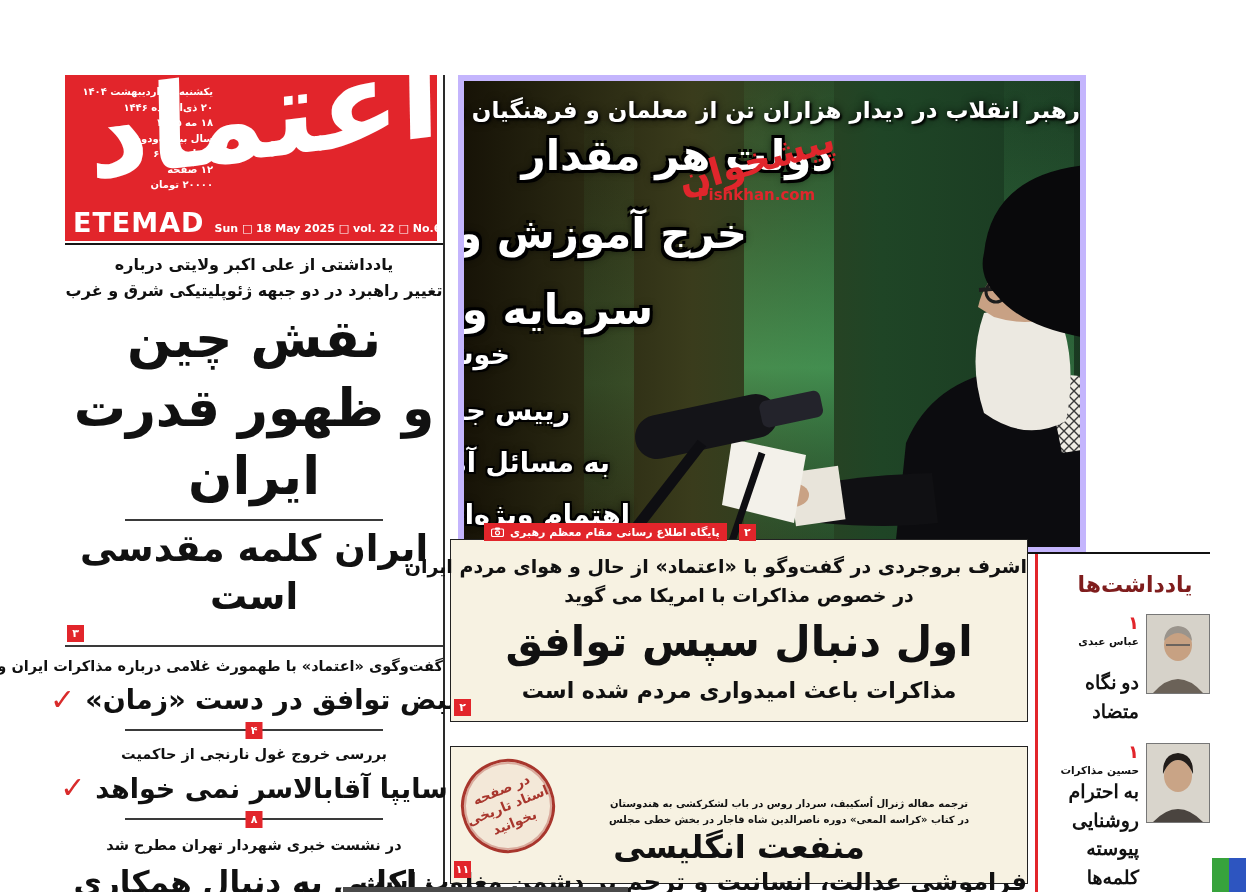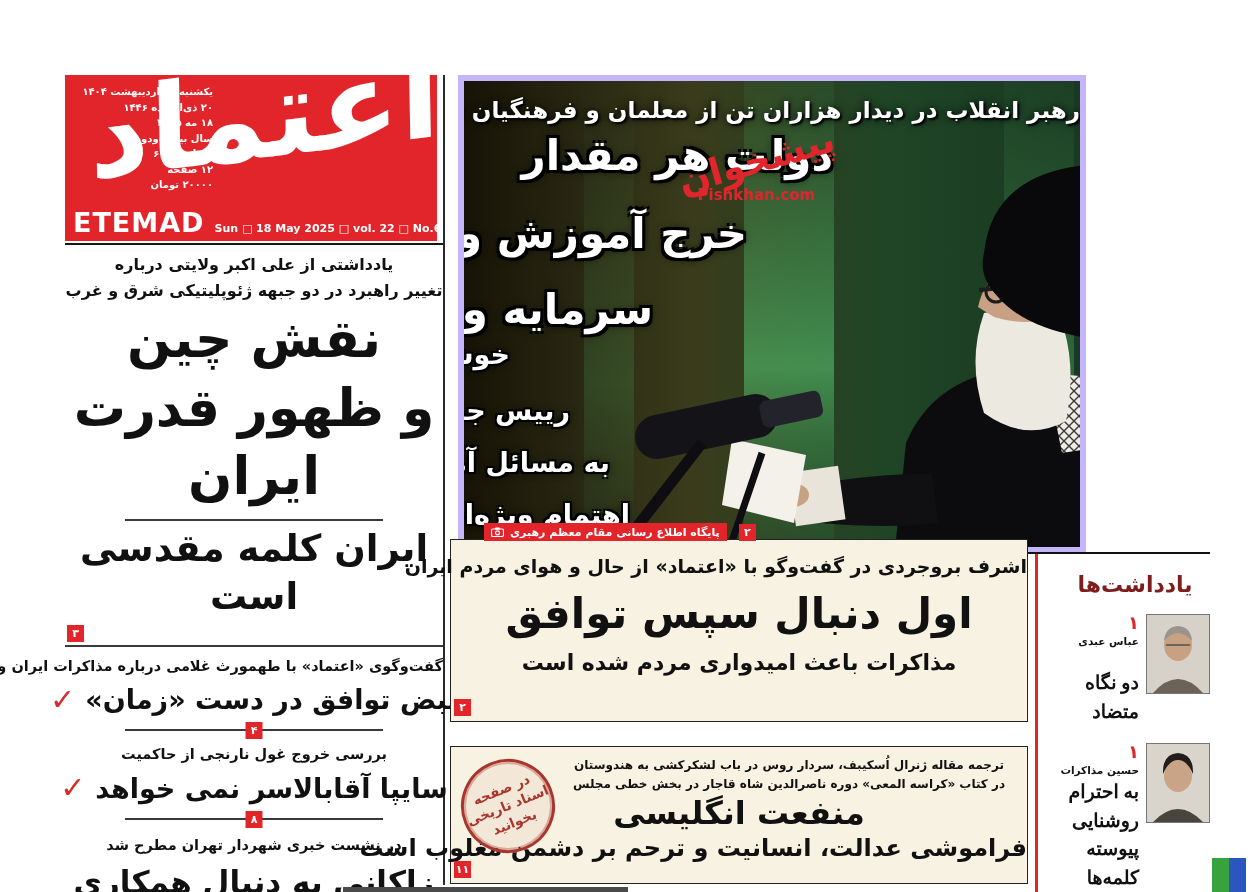--- a/index.html
+++ b/index.html
@@ -67,21 +67,21 @@
   .caption { display:flex; direction:rtl; align-items:center; gap:6px; height:18px;
              background:#e2252b; color:#fff; padding:0 7px; font-size:11px; font-weight:bold;
              white-space:nowrap; }
 
   
   .midbox { position:absolute; left:450px; background:#f7f2e2; border:1px solid #222;
             direction:rtl; text-align:center; color:#111; }
   .midbox1 { top:539px; width:578px; height:183px; padding-top:12px; }
   .midbox2 { top:746px; width:578px; height:138px; padding-top:9px; }
   .m-kick { font-size:19px; font-weight:bold; line-height:1.5; white-space:nowrap; }
-  .m-kick2 { font-size:12px; font-weight:bold; line-height:1.6; white-space:nowrap; padding-left:100px; }
+  .m-kick2 { font-size:10px; font-weight:bold; line-height:1.6; white-space:nowrap; padding-left:100px;margin-top:40px; }
   .m-hl1 { font-size:42px; font-weight:bold; margin-top:8px; }
   .m-hl2 { font-size:32px; font-weight:bold; margin-top:0px; }
   .m-sub1 { font-size:22px; font-weight:bold; margin-top:12px; }
   .m-sub2 { font-size:24px; font-weight:bold; margin-top:2px; white-space:nowrap; }
   .midbox .pbadge { position:absolute; left:3px; bottom:5px; }
   .stamp { position:absolute; left:10px; top:12px; width:94px; height:94px; border:3px solid #a8362d;
            border-radius:50%; transform:rotate(-22deg); display:flex; flex-direction:column;
            justify-content:center; color:#a8362d; font-size:13.5px; font-weight:bold;
            line-height:1.3; text-align:center; background:rgba(168,54,45,.05);
            box-shadow:inset 0 0 0 2px rgba(168,54,45,.35); }
@@ -257,20 +257,21 @@
       </div>
 
     </div>
   </div>
 
   <div class="hrule-mid"></div>
 
   <div class="midbox midbox1">
     <div class="m-kick">
       <div>اشرف بروجردی در گفت‌وگو با «اعتماد» از حال و هوای مردم ایران</div>
+      <div>در خصوص مذاکرات با امریکا می گوید</div>
     </div>
     <div class="m-hl1">اول دنبال سپس توافق</div>
     <div class="m-sub1">مذاکرات باعث امیدواری مردم شده است</div>
     <div class="pbadge">۲</div>
   </div>
 
   <div class="midbox midbox2">
     <div class="stamp">
       <div>در صفحه</div>
       <div>اسناد تاریخی</div>

